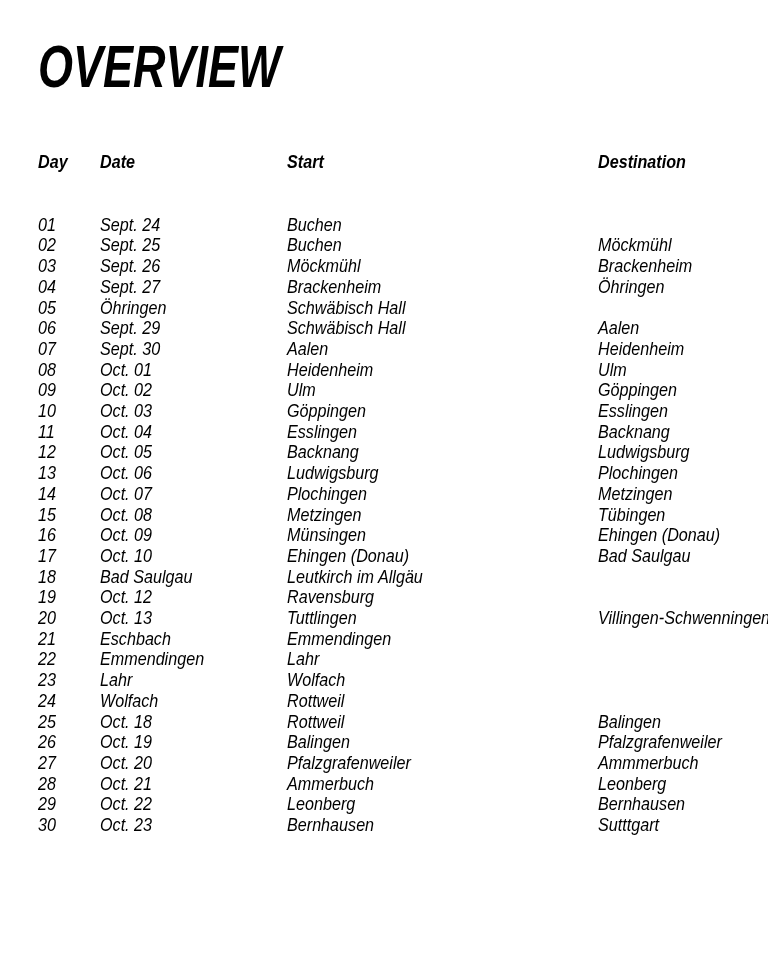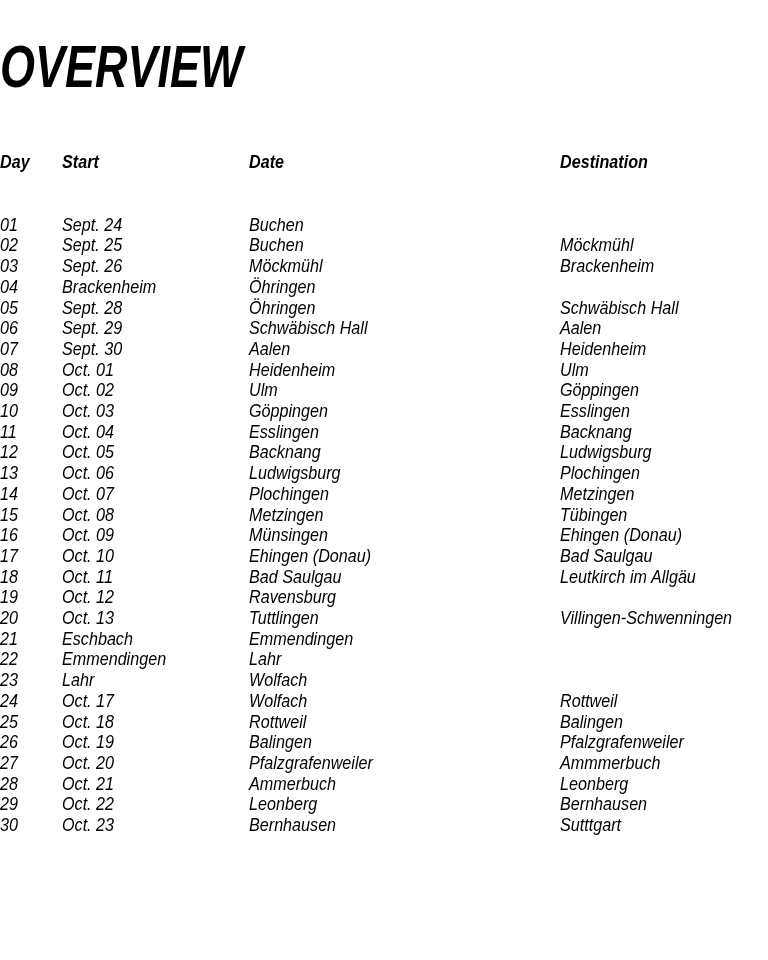--- a/index.html
+++ b/index.html
@@ -11,20 +11,21 @@
     height: 960px;
     background: #ffffff;
     overflow: hidden;
     font-family: "Liberation Sans", sans-serif;
     font-style: italic;
     color: #000000;
   }
   .page {
     width: 768px;
     height: 960px;
+    padding-left: 38px;
     box-sizing: border-box;
     overflow: hidden;
   }
   
   .cond {
     display: inline-block;
     transform: scaleX(0.85);
     transform-origin: 0 0;
     white-space: nowrap;
   }
@@ -64,22 +65,22 @@
 <body>
 
 <div class="page">
 
   <h1 class="title">
     <span class="cond">OVERVIEW</span>
   </h1>
 
   <div class="thead row">
     <div class="cell"><span class="cond">Day</span></div>
+    <div class="cell"><span class="cond">Date</span></div>
     <div class="cell"><span class="cond">Start</span></div>
-    <div class="cell"><span class="cond">Date</span></div>
     <div class="cell"><span class="cond">Destination</span></div>
   </div>
 
   <div class="tbody">
 
   <div class="row">
       <div class="cell"><span class="cond">01</span></div>
       <div class="cell"><span class="cond">Sept. 24</span></div>
       <div class="cell"><span class="cond">Buchen</span></div>
     </div>
@@ -90,26 +91,26 @@
       <div class="cell"><span class="cond">Möckmühl</span></div>
     </div>
       <div class="row">
       <div class="cell"><span class="cond">03</span></div>
       <div class="cell"><span class="cond">Sept. 26</span></div>
       <div class="cell"><span class="cond">Möckmühl</span></div>
       <div class="cell"><span class="cond">Brackenheim</span></div>
     </div>
       <div class="row">
       <div class="cell"><span class="cond">04</span></div>
+      <div class="cell"><span class="cond">Sept. 27</span></div>
       <div class="cell"><span class="cond">Brackenheim</span></div>
       <div class="cell"><span class="cond">Öhringen</span></div>
     </div>
       <div class="row">
       <div class="cell"><span class="cond">05</span></div>
-      <div class="cell"><span class="cond">Sept. 28</span></div>
       <div class="cell"><span class="cond">Öhringen</span></div>
       <div class="cell"><span class="cond">Schwäbisch Hall</span></div>
     </div>
       <div class="row">
       <div class="cell"><span class="cond">06</span></div>
       <div class="cell"><span class="cond">Sept. 29</span></div>
       <div class="cell"><span class="cond">Schwäbisch Hall</span></div>
       <div class="cell"><span class="cond">Aalen</span></div>
     </div>
       <div class="row">
@@ -173,21 +174,20 @@
       <div class="cell"><span class="cond">Ehingen (Donau)</span></div>
     </div>
       <div class="row">
       <div class="cell"><span class="cond">17</span></div>
       <div class="cell"><span class="cond">Oct. 10</span></div>
       <div class="cell"><span class="cond">Ehingen (Donau)</span></div>
       <div class="cell"><span class="cond">Bad Saulgau</span></div>
     </div>
       <div class="row">
       <div class="cell"><span class="cond">18</span></div>
-      <div class="cell"><span class="cond">Oct. 11</span></div>
       <div class="cell"><span class="cond">Bad Saulgau</span></div>
       <div class="cell"><span class="cond">Leutkirch im Allgäu</span></div>
     </div>
       <div class="row">
       <div class="cell"><span class="cond">19</span></div>
       <div class="cell"><span class="cond">Oct. 12</span></div>
       <div class="cell"><span class="cond">Ravensburg</span></div>
     </div>
       <div class="row">
       <div class="cell"><span class="cond">20</span></div>
@@ -205,21 +205,20 @@
       <div class="cell"><span class="cond">Emmendingen</span></div>
       <div class="cell"><span class="cond">Lahr</span></div>
     </div>
       <div class="row">
       <div class="cell"><span class="cond">23</span></div>
       <div class="cell"><span class="cond">Lahr</span></div>
       <div class="cell"><span class="cond">Wolfach</span></div>
     </div>
       <div class="row">
       <div class="cell"><span class="cond">24</span></div>
-      <div class="cell"><span class="cond">Oct. 17</span></div>
       <div class="cell"><span class="cond">Wolfach</span></div>
       <div class="cell"><span class="cond">Rottweil</span></div>
     </div>
       <div class="row">
       <div class="cell"><span class="cond">25</span></div>
       <div class="cell"><span class="cond">Oct. 18</span></div>
       <div class="cell"><span class="cond">Rottweil</span></div>
       <div class="cell"><span class="cond">Balingen</span></div>
     </div>
       <div class="row">

